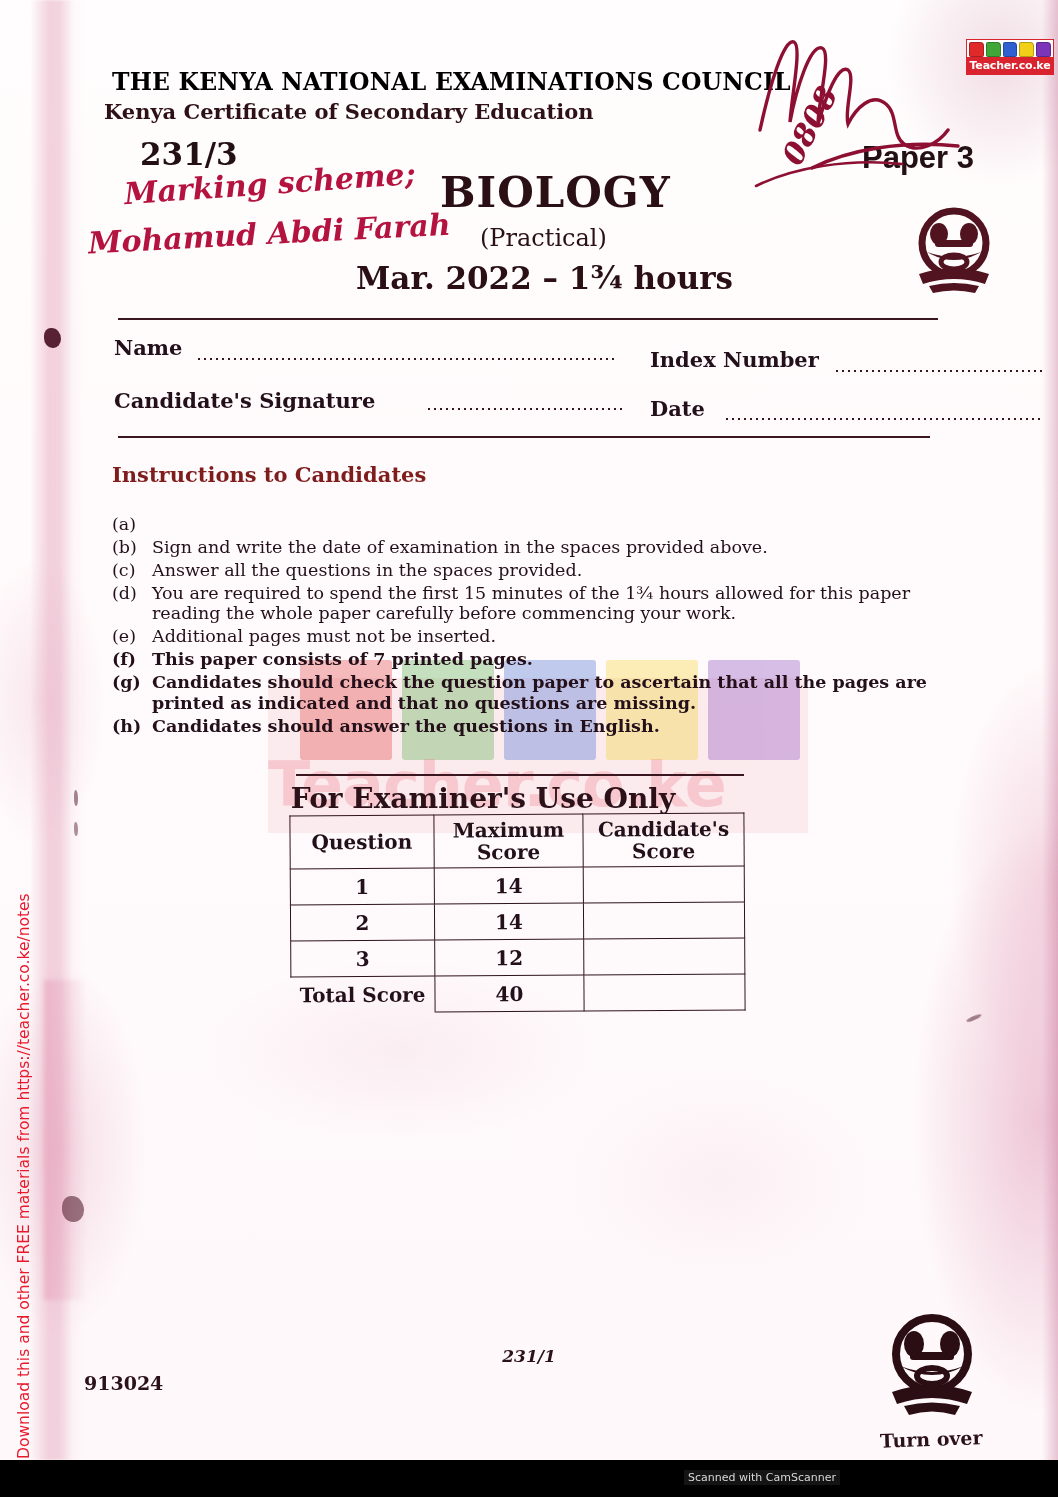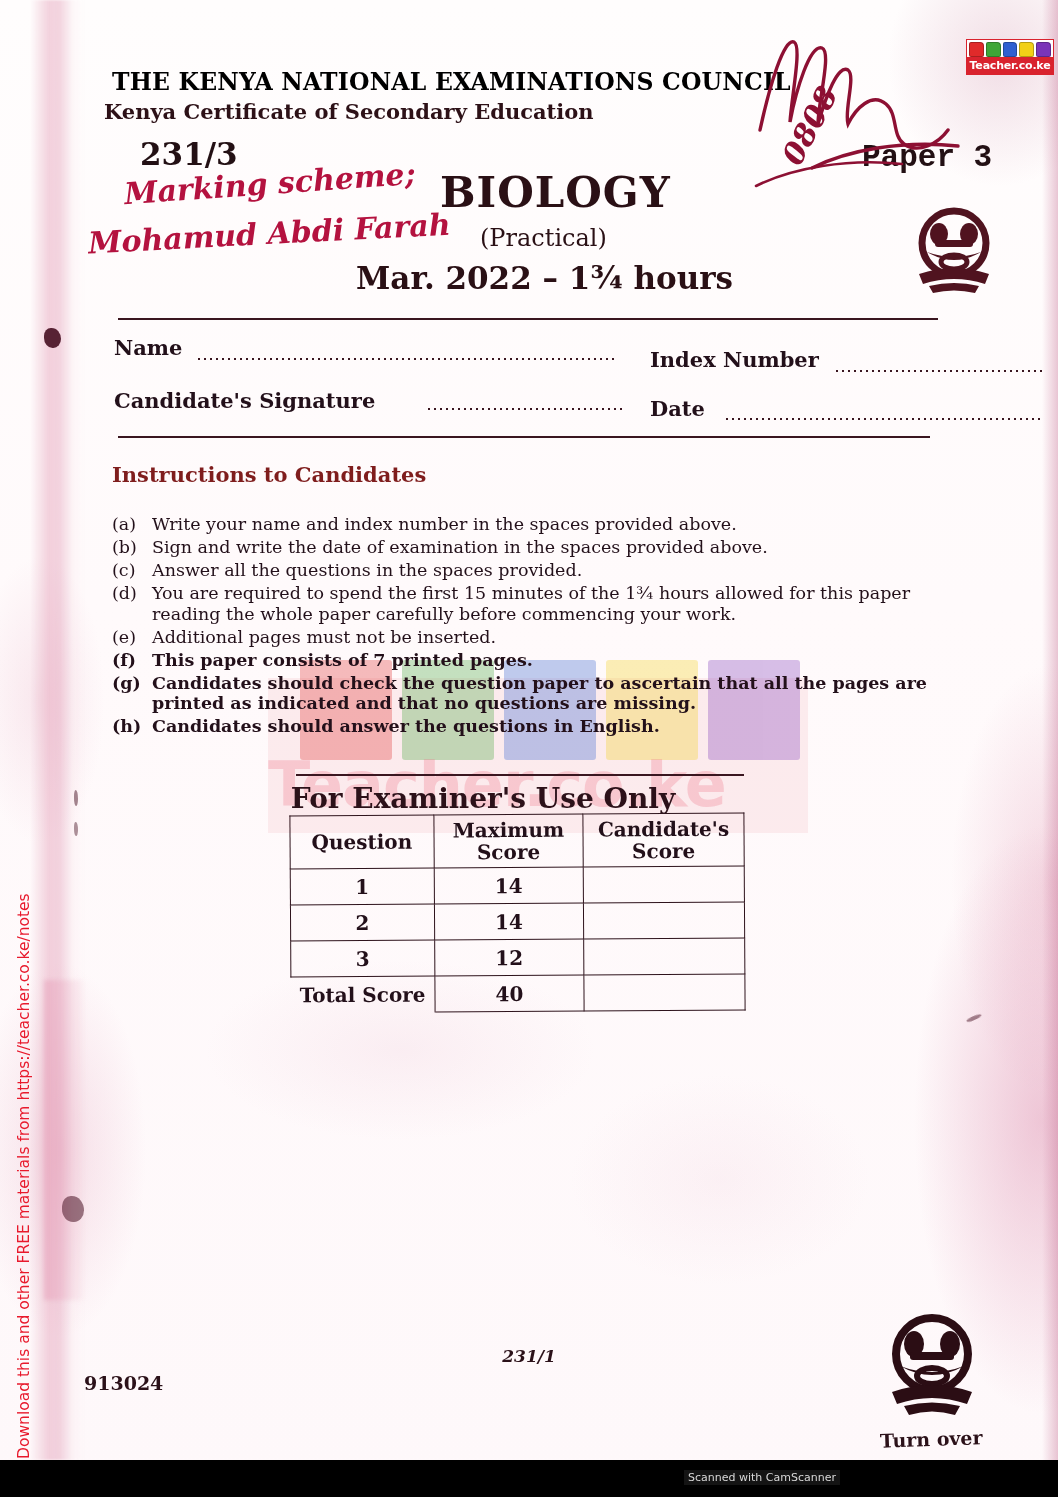--- a/index.html
+++ b/index.html
@@ -96,21 +96,21 @@
     color: #2d1117; white-space: nowrap;
   }
   .code-231 {
     position: absolute; left: 112px; top: 136px;
     font-family: "DejaVu Serif", serif; font-weight: bold; font-size: 31px;
     color: #231014;
     margin-left: 28px;
   }
   .paper-no {
     position: absolute; left: 862px; top: 140px;
-    font-family: Liberation Mono, monospace; font-weight: bold; font-size: 31px;
+    font-family: Liberation Sans, sans-serif; font-weight: bold; font-size: 31px;
     color: #231014;
   }
   .subject {
     position: absolute; left: 440px; top: 168px;
     font-family: "DejaVu Serif", serif; font-weight: bold; font-size: 42px;
     letter-spacing: 1px; color: #2a1015;
   }
   .practical {
     position: absolute; left: 480px; top: 224px;
     font-family: "DejaVu Serif", serif; font-size: 24px; color: #2a1015;
@@ -314,21 +314,20 @@
   <div class="fld" style="left:114px;top:388px;text-align:center;">Candidate's Signature</div>
   <div class="dots" style="left:426px;top:408px;width:200px;"></div>
 
   <div class="fld" style="left:650px;top:396px;">Date</div>
   <div class="dots" style="left:724px;top:418px;width:320px;"></div>
 
   <div class="instr-title">Instructions to Candidates</div>
   <div class="instr">
     <div class="ins-row">
       <span class="ins-lbl">(a)</span>
-      <span class="ins-txt">Write your name and index number in the spaces provided above.</span>
     </div>
     <div class="ins-row">
       <span class="ins-lbl">(b)</span>
       <span class="ins-txt">Sign and write the date of examination in the spaces provided above.</span>
     </div>
     <div class="ins-row">
       <span class="ins-lbl">(c)</span>
       <span class="ins-txt">Answer all the questions in the spaces provided.</span>
     </div>
     <div class="ins-row">

